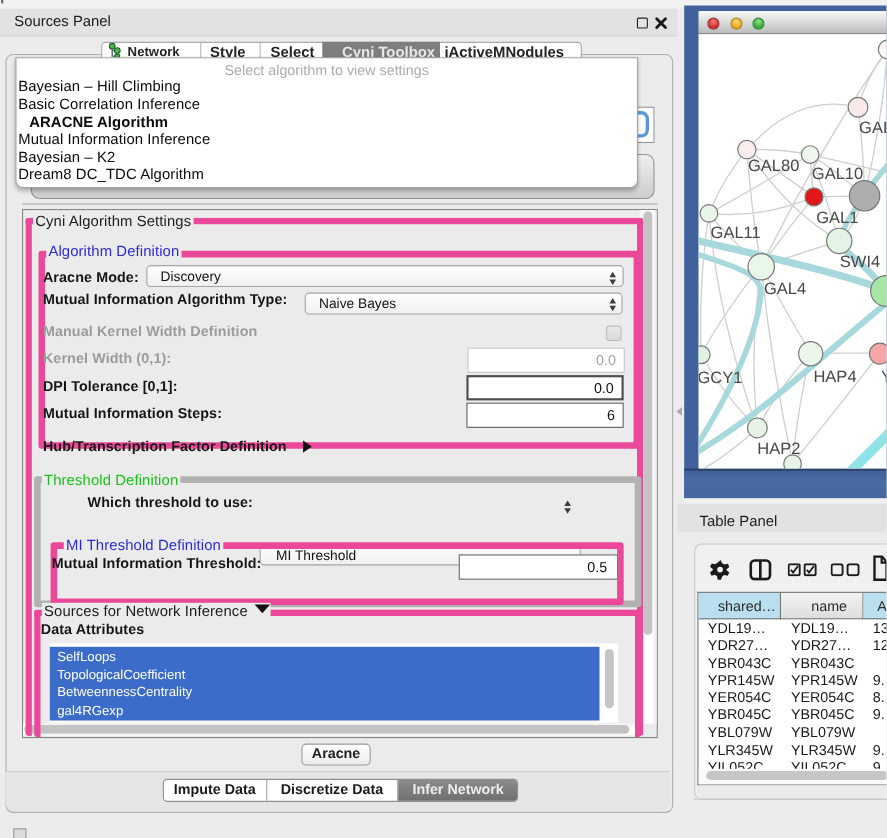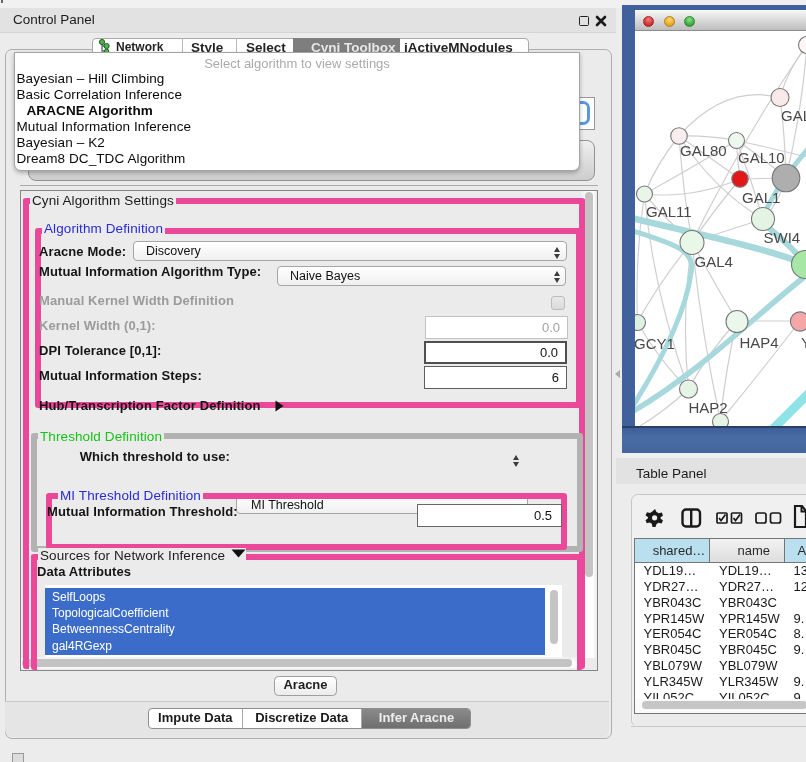--- a/index.html
+++ b/index.html
@@ -17,21 +17,21 @@
 .trow{position:absolute;font-size:13px;color:#1A1A1A;white-space:nowrap;}
 </style>
 </head>
 <body>
 <div id="page">
 
 <div class="abs" style="left:0;top:0;width:806px;height:8px;background:#F1F1F1;"></div>
 <div class="abs" style="left:1px;top:0;width:2px;height:3px;background:#666;"></div>
 
 <div class="abs" style="left:0;top:8px;width:616px;height:24px;background:#E2E2E2;border-bottom:1px solid #D5D5D5;"></div>
-<div class="abs" style="left:13px;top:12px;font-size:13.5px;color:#1C1C1C;">Control Panel</div>
+<div class="abs" style="left:13px;top:12px;font-size:13.5px;color:#1C1C1C;">Sources Panel</div>
 <div class="abs" style="left:579px;top:16px;width:8px;height:8px;border:1.6px solid #222;border-radius:1.5px;"></div>
 <svg class="abs" style="left:595px;top:15px;" width="12" height="12" viewBox="0 0 12 12">
       <path d="M2 2 L10 10 M10 2 L2 10" stroke="#1A1A1A" stroke-width="2.6" stroke-linecap="round"></path>
     </svg>
 
 <div class="abs" style="left:4.5px;top:48.5px;width:605px;height:688px;background:#EBEBEB;border:1px solid #AEAEAE;border-radius:7px;"></div>
 
 <div class="abs" style="left:91.5px;top:37.5px;width:435px;height:21.5px;background:#FFF;border:1px solid #A9A9A9;border-radius:4px;"></div>
 <div class="abs" style="left:182px;top:38px;width:1px;height:20px;background:#B8B8B8;"></div>
 <div class="abs" style="left:236px;top:38px;width:1px;height:20px;background:#B8B8B8;"></div>
@@ -127,21 +127,21 @@
   <div class="popitem" style="top:82.5px;">Bayesian – K2</div>
   <div class="popitem" style="top:98.5px;">Dream8 DC_TDC Algorithm</div>
 </div>
 
 <div class="abs" style="left:274px;top:676px;width:63px;height:19.5px;background:linear-gradient(#FFF,#ECECEC);border:1px solid #9E9E9E;border-radius:4.5px;box-sizing:border-box;text-align:center;font-size:13px;font-weight:600;color:#1F1F1F;line-height:15.5px;">Aracne</div>
 
 <div class="abs" style="left:5px;top:701px;width:604px;height:35px;background:#E5E5E5;border-top:1px solid #C9C9C9;border-radius:0 0 7px 7px;"></div>
 <div class="abs" style="left:147.5px;top:707.5px;width:323px;height:21px;background:#FFF;border:1px solid #8E8E8E;border-radius:4px;box-sizing:border-box;overflow:hidden;">
   <div class="abs" style="left:0;top:0;width:94.5px;height:21px;text-align:center;font-size:13px;font-weight:600;color:#1A1A1A;line-height:17.5px;border-right:1px solid #A8A8A8;box-sizing:border-box;">Impute Data</div>
   <div class="abs" style="left:94.5px;top:0;width:118.5px;height:21px;text-align:center;font-size:13px;font-weight:600;color:#1A1A1A;line-height:17.5px;border-right:1px solid #A8A8A8;box-sizing:border-box;">Discretize Data</div>
-  <div class="abs" style="left:213px;top:0;width:110px;height:21px;text-align:center;font-size:13px;font-weight:600;color:#EDEDED;line-height:17.5px;background:linear-gradient(#8B8B8B,#6C6C6C);">Infer Aracne</div>
+  <div class="abs" style="left:213px;top:0;width:110px;height:21px;text-align:center;font-size:13px;font-weight:600;color:#EDEDED;line-height:17.5px;background:linear-gradient(#8B8B8B,#6C6C6C);">Infer Network</div>
 </div>
 
 <div class="abs" style="left:12px;top:753px;width:10px;height:10px;background:#DCDCDC;border:1px solid #9A9A9A;"></div>
 <div class="abs" style="left:615px;top:370px;width:0;height:0;border-top:4px solid transparent;border-bottom:4px solid transparent;border-right:5px solid #A9A9A9;"></div>
 
 <div class="abs" style="left:622px;top:5px;width:184px;height:448px;background:#40619B;"></div>
 <div class="abs" style="left:622px;top:425.5px;width:184px;height:2px;background:#2B3F63;"></div>
 <div class="abs" style="left:622px;top:427.5px;width:184px;height:25.5px;background:linear-gradient(#3E5F99,#4A6CA4 40%,#44659E);"></div>
 <div class="abs" style="left:634.5px;top:9.5px;width:171.5px;height:21.5px;background:linear-gradient(#F8F8F8,#BDBDBD);border-bottom:1px solid #8C8C8C;box-sizing:border-box;"></div>
 <div class="abs" style="left:643px;top:15.5px;width:11px;height:11px;border-radius:50%;background:radial-gradient(circle at 50% 30%,#F08080,#DC3838 55%,#B01818);border:1px solid #9E2A2A;box-sizing:border-box;"></div>

